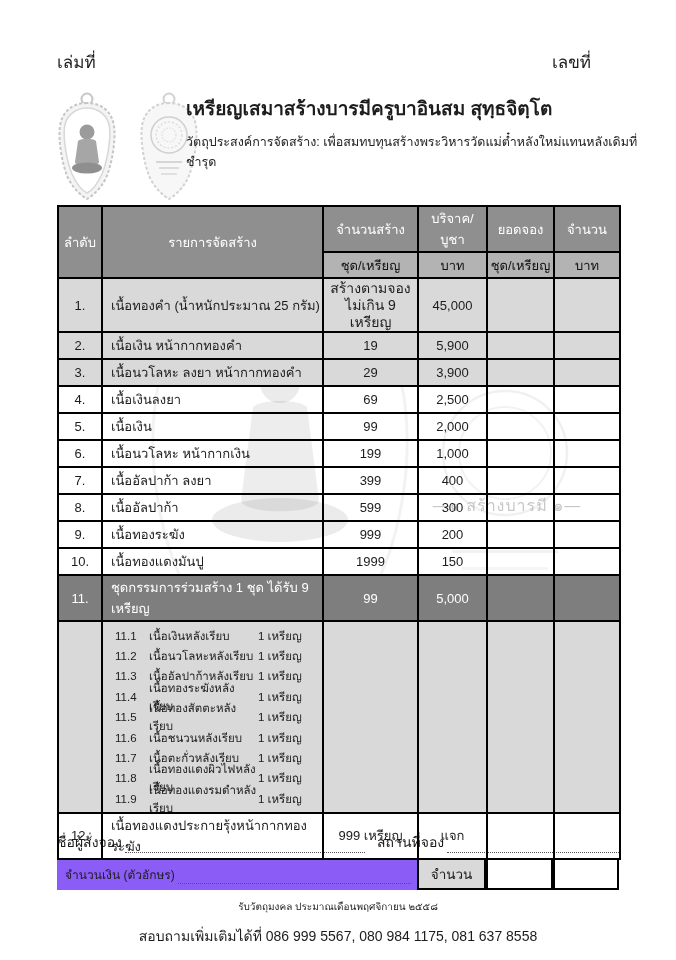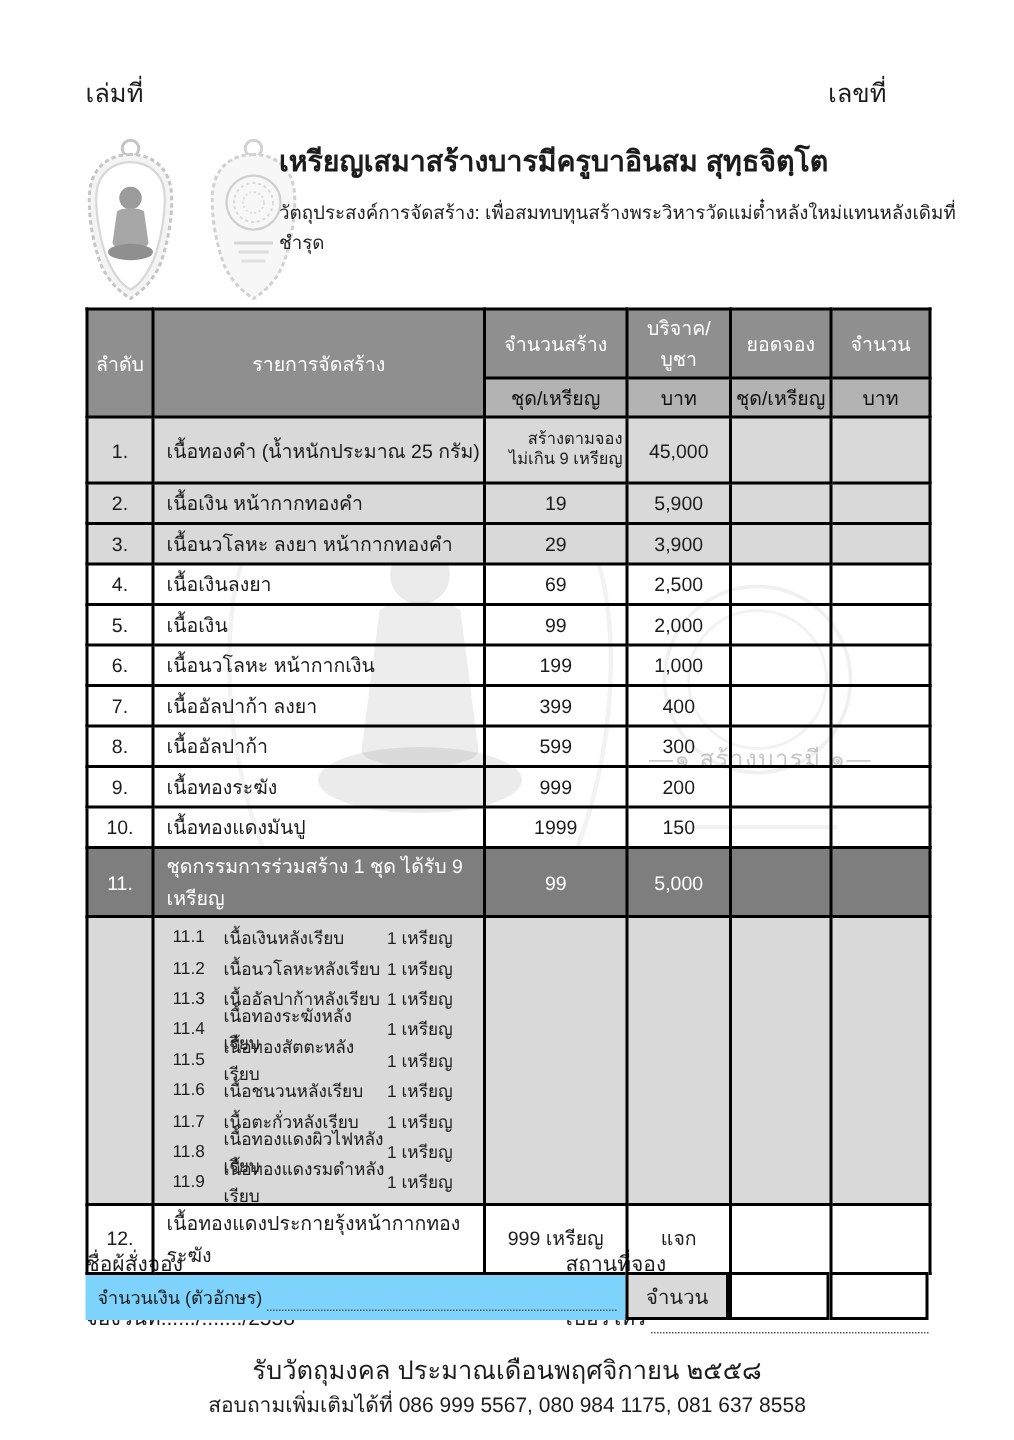--- a/index.html
+++ b/index.html
@@ -35,43 +35,43 @@
   .main th, .main td { border: 2px solid #000; font-weight: normal; font-size: 13px; text-align: center; padding: 1px 2px; }
   .h-dark  { background: #8f8f8f; color: #ffffff; height: 26px; }
   .h-light { background: #b3b3b3; color: #111; height: 26px; }
   tr.r-gray  td { background: #d9d9d9; }
   tr.r-white td { background: transparent; }
   tr.r-dark  td { background: #7e7e7e; color: #ffffff; }
   tr.row-item td { height: 27px; }
   tr.row-first td { height: 44px; }
   tr.row-12 td { height: 28px; }
   td.cell-name { text-align: left; padding-left: 8px; }
-  .qty2 { font-size: 11px; line-height: 1.2; text-align: right; }
+  .qty2 { font-size: 14px; line-height: 1.2; }
 
   td.sub-cell { padding: 3px 0 3px 0; vertical-align: top; }
   .sub-row { display: flex; align-items: center; height: 20.4px; font-size: 11.5px; padding: 0 6px 0 12px; }
   .sub-no { width: 34px; text-align: left; }
   .sub-name { flex: 1; text-align: left; }
   .sub-qty { width: 58px; text-align: left; }
 
   .money-row { display: flex; width: 562px; height: 30px; }
-  .money-label-block { width: 360px; background: #7dd3fc; display: flex; align-items: flex-end; padding: 0 6px 6px 8px; font-size: 12px; }
+  .money-label-block { width: 360px; background: #8b5cf6; display: flex; align-items: flex-end; padding: 0 6px 6px 8px; font-size: 12px; }
   .money-cell { border: 2px solid #000; margin-top: -2px; }
   .money-amount-label { width: 69px; background: #d9d9d9; font-size: 13.5px; display:flex; align-items:center; justify-content:center; }
   .money-blank1 { width: 67px; background: #fff; }
   .money-blank2 { width: 66px; background: #fff; }
 
   .dots { flex: 1; border-bottom: 1.6px dotted #555; height: 12px; margin-left: 3px; }
 
   .form-block { position: absolute; left: 57px; top: 831px; width: 562px; font-size: 14px; }
   .form-row { display: flex; margin-bottom: 14px; align-items: flex-end; }
   .form-left { width: 308px; display: flex; align-items: flex-end; }
   .form-right { width: 242px; margin-left: 12px; display: flex; align-items: flex-end; }
 
-  .footer-line1 { position: absolute; left: 0; top: 899px; width: 676px; text-align: center; font-size: 17px; }
+  .footer-line1 { position: absolute; left: 0; top: 899px; width: 676px; text-align: center; font-size: 10px; }
   .footer-line2 { position: absolute; left: 0; top: 925px; width: 676px; text-align: center; font-size: 14px; }
 </style>
 </head>
 <body>
 
 <div class="vol-label">เล่มที่</div>
 <div class="num-label">เลขที่</div>
 
 <div class="amulets">
   <svg width="152" height="115" viewBox="0 0 152 115">

